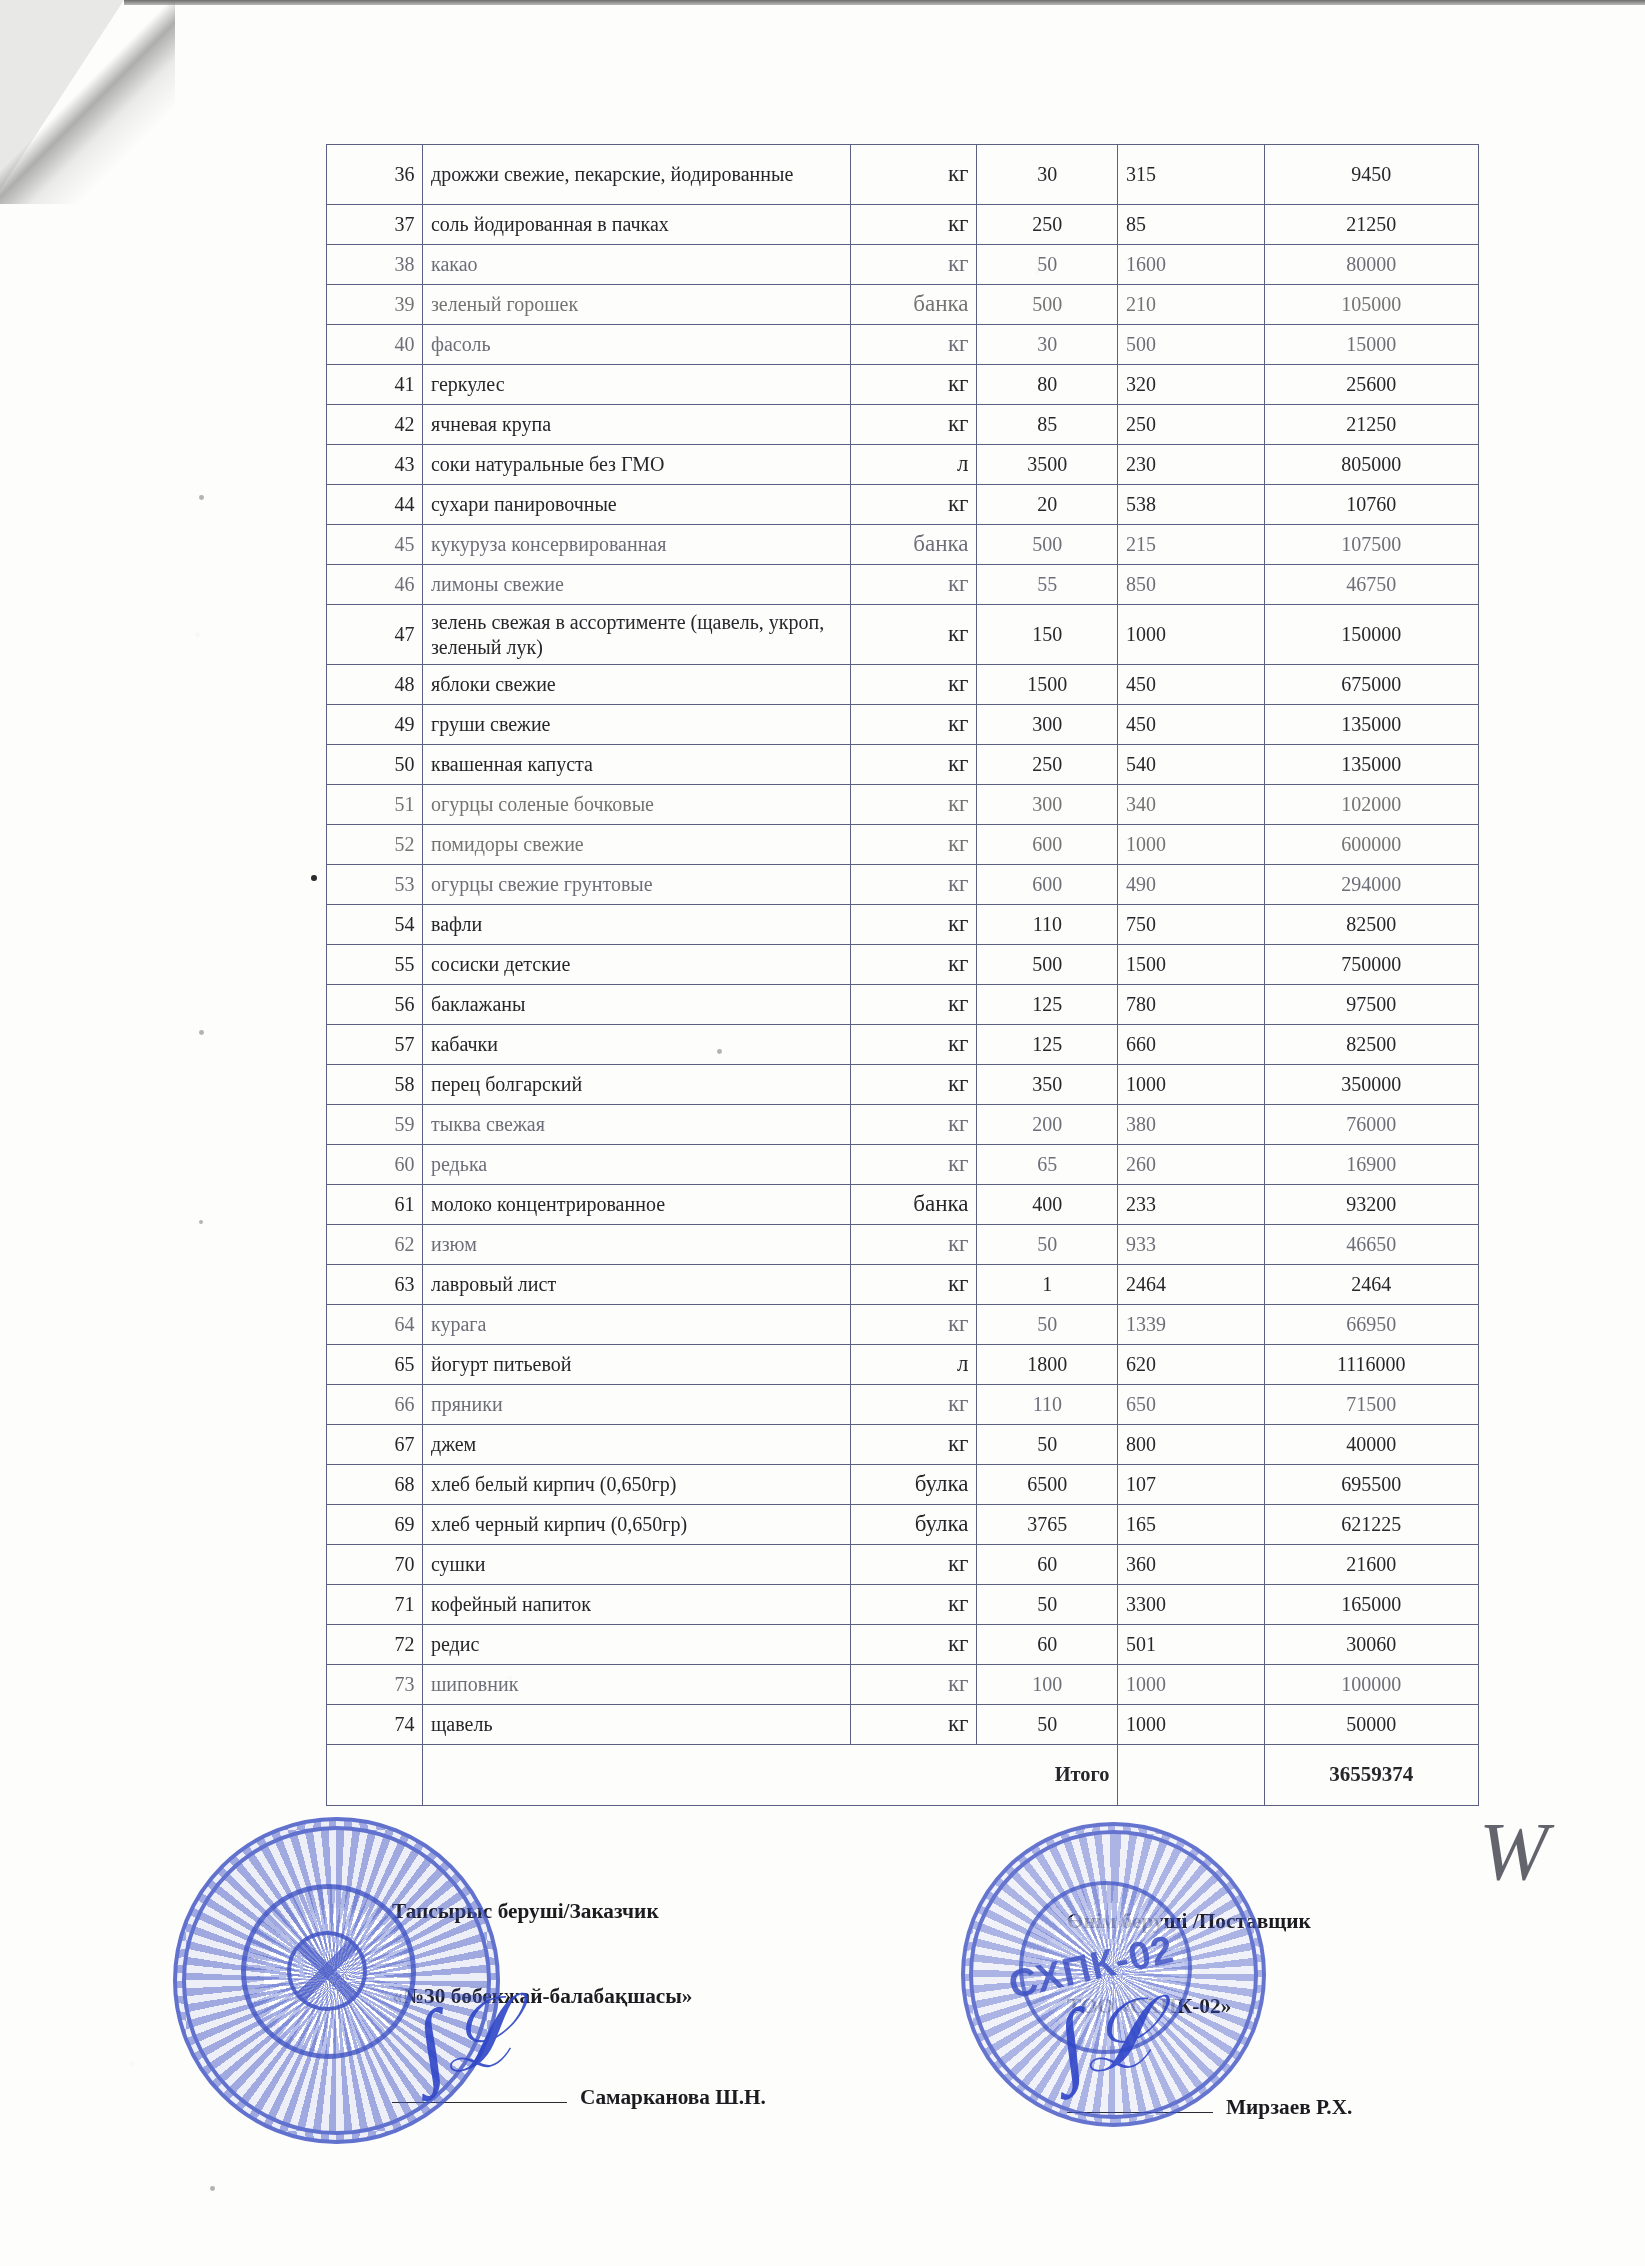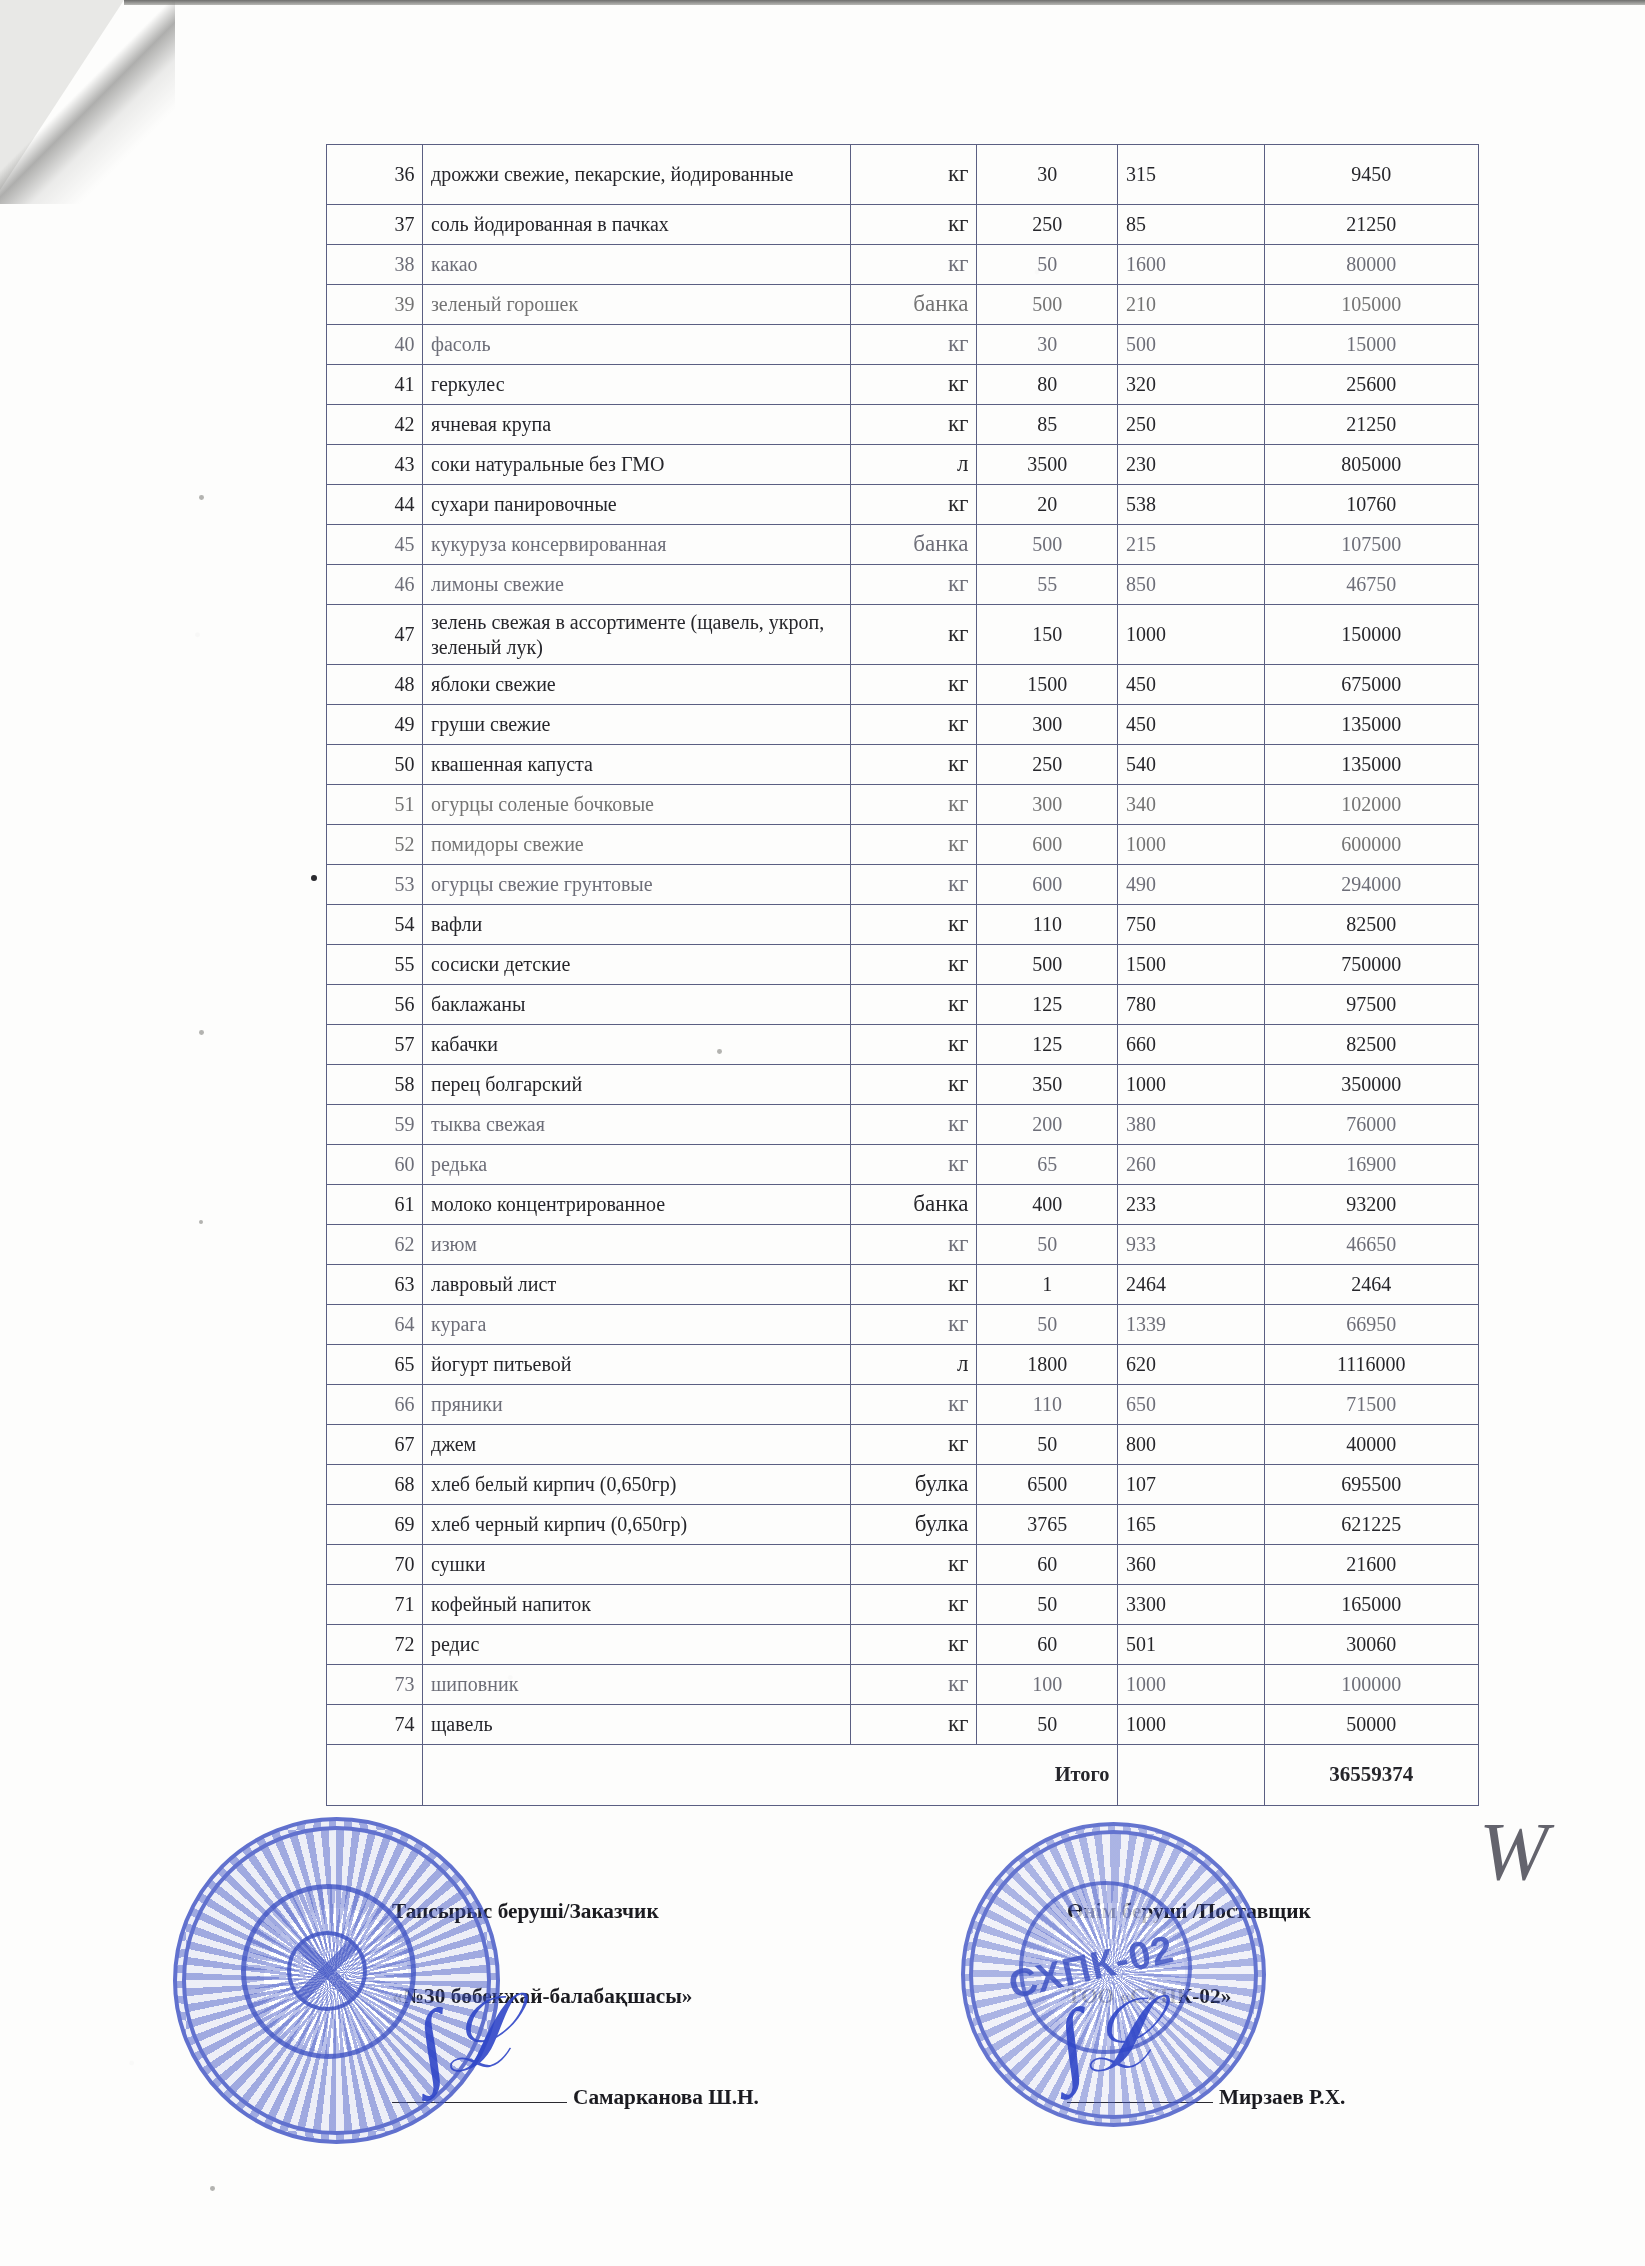--- a/index.html
+++ b/index.html
@@ -79,24 +79,24 @@
     background:#2b2b30;border-radius:50%;
   }
 
   
   #signatures{
     position:absolute;left:0;top:1873px;width:1646px;height:291px;
     font-size:21.3px;color:#1b1b20;font-weight:bold;
   }
   .sig-block{position:absolute;margin-top:26px;}
   #sig-customer{left:392px;top:0;width:582px;}
-  #sig-supplier{left:1067px;top:0;width:543px;}
+  #sig-supplier{left:1067px;top:10px;width:543px;}
   .sig-role{margin:0 0 60px 0;}
   .sig-org{margin:0 0 76px 0;}
-  .sig-name-row{display:flex;align-items:flex-end;gap:6px;}
+  .sig-name-row{display:flex;align-items:flex-end;gap:13px;}
   .sig-line{display:inline-block;width:175px;border-bottom:1.5px solid #2a2a30;height:1px;margin-bottom:6.8px;}
   .sig-person{white-space:nowrap;}
   #sig-supplier .sig-line{width:146px;}
 
   
   .stamp{position:absolute;border-radius:50%;pointer-events:none;}
   #stamp-customer{
     left:173px;top:1817px;width:301px;height:301px;
     border:13.6px double #3f53c4;
     background:

